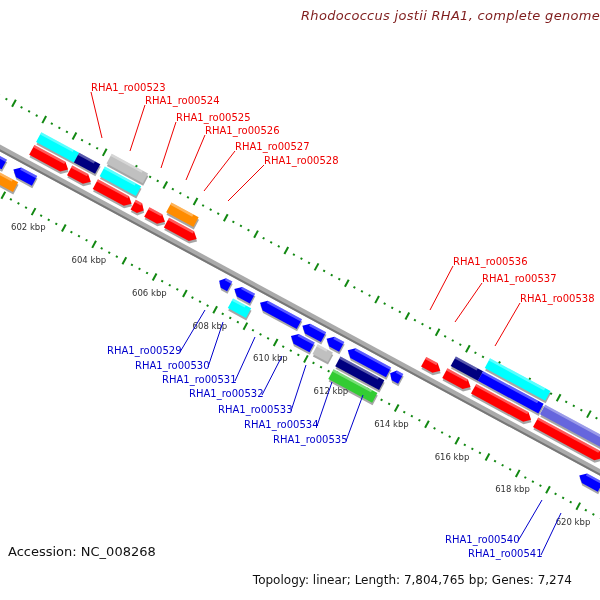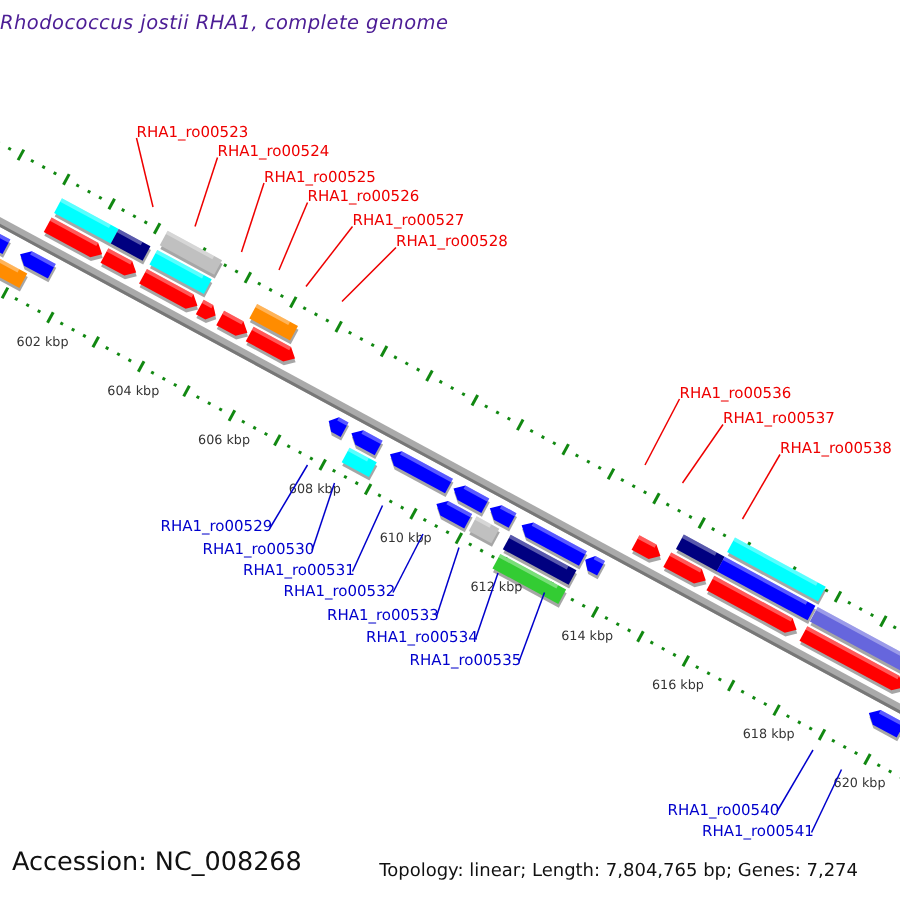--- a/index.html
+++ b/index.html
@@ -1,18 +1,18 @@
 <!DOCTYPE html>
 <html><head>
 <meta charset="utf-8">
 <style>
   html, body { margin:0; padding:0; background:#ffffff; }
   body { width:600px; height:600px; position:relative; overflow:hidden; font-family:"DejaVu Sans", sans-serif; }
-  #title { position:absolute; left:0; top:8px; width:600px; text-align:left; font-style:italic; font-size:13px; color:#4c1d95; letter-spacing:0.3px; }
-  #footer-left { position:absolute; left:8px; top:565px; font-size:17px; color:#111; }
+  #title { position:absolute; left:0; top:8px; width:600px; text-align:right; font-style:italic; font-size:13px; color:#7f1d1d; letter-spacing:0.3px; }
+  #footer-left { position:absolute; left:8px; top:544px; font-size:13px; color:#111; }
   #footer-right { position:absolute; right:28px; top:573px; font-size:12px; color:#111; }
   svg { position:absolute; left:0; top:0; }
   .lbl-red { fill:#ee0000; font-size:10px; font-family:"DejaVu Sans", sans-serif; }
   .lbl-blue { fill:#0000cc; font-size:10px; font-family:"DejaVu Sans", sans-serif; }
   .kbp { fill:#333; font-size:8.5px; font-family:"DejaVu Sans", sans-serif; }
 </style>
 </head>
 <body>
 
 <div id="title">Rhodococcus jostii RHA1, complete genome</div>

